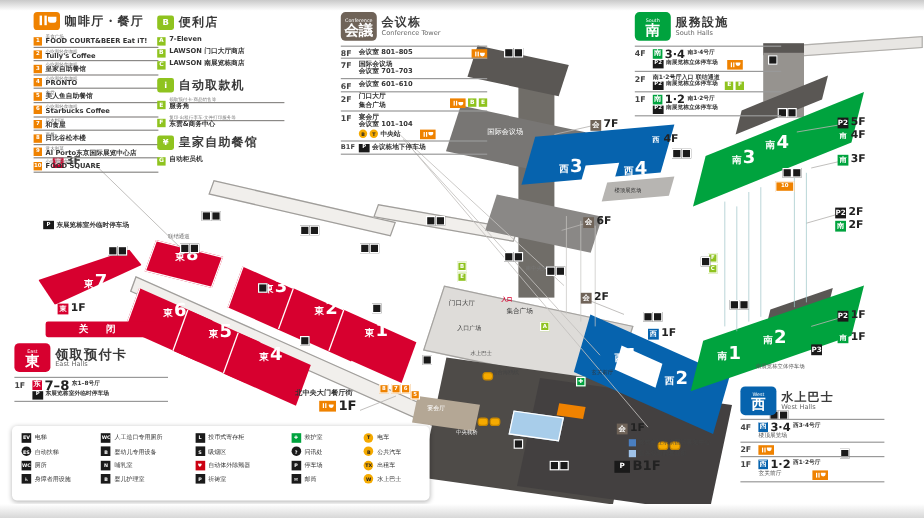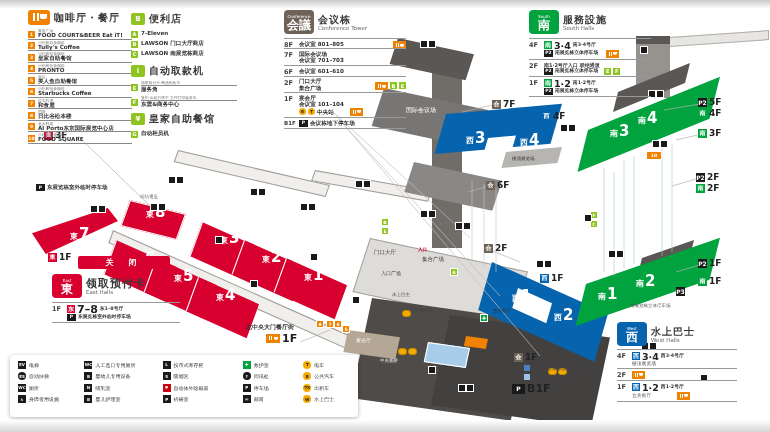--- a/index.html
+++ b/index.html
@@ -637,21 +637,21 @@
             <span style="font-size:4.8px;">西1·2号厅</span>
           </div>
         <div class="lline sm">
             <span style="font-size:4.8px;">玄关前厅</span>
             <span class="ic-food" style="margin-left:24px;"></span>
           </div>
       </div>
     </div>
   </div>
 
-  <div class="abs" style="left:12px;top:256px;width:128px;z-index:10;margin-left:40px;">
+  <div class="abs" style="left:12px;top:268px;width:128px;z-index:10;">
     <div class="closed-banner" style="width:92px;margin-left:26px;">关 闭</div>
     <div class="leg-h" style="margin-top:5px;">
       <span class="bigbadge" style="background:#d7002f;">
         <span class="sm">East</span>
         <span class="bg">東</span>
       </span>
       <span class="bl-title">
         <span class="t1" style="font-size:11px;">领取预付卡</span>
         <span class="t2">East Halls</span>
       </span>

